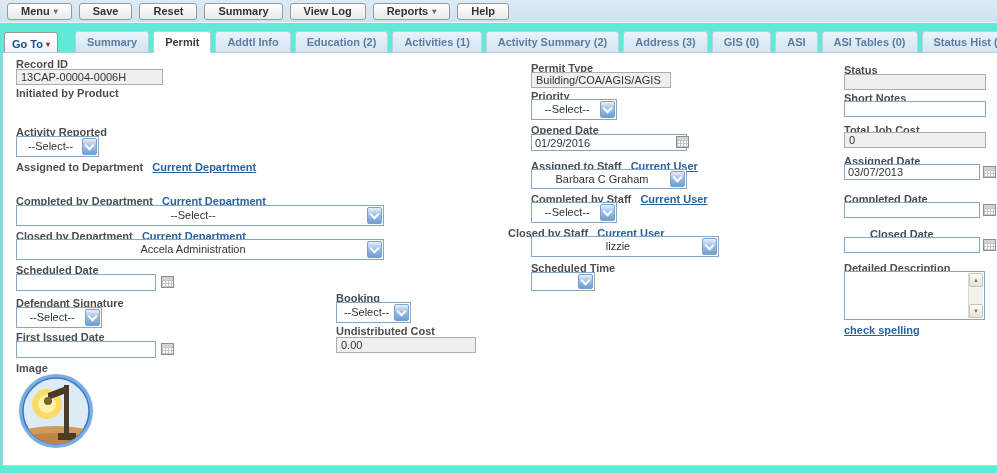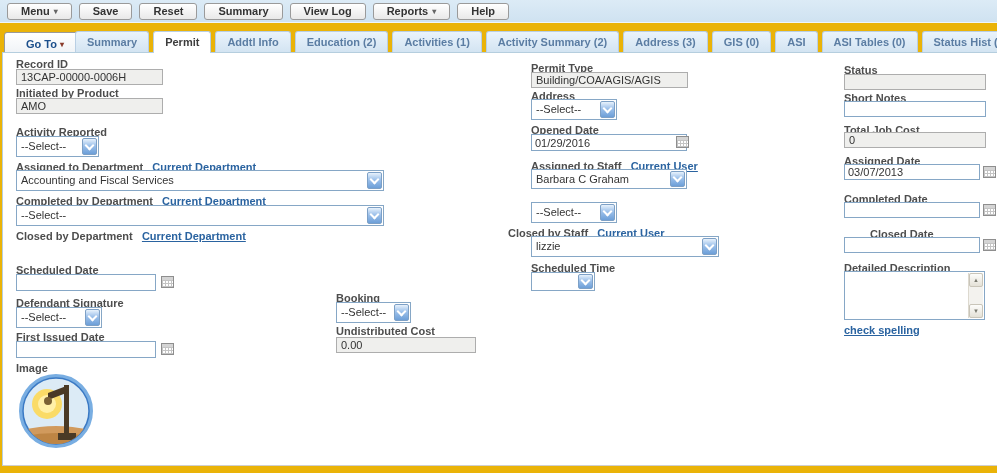--- a/index.html
+++ b/index.html
@@ -1,33 +1,33 @@
 <!DOCTYPE html>
 <html><head>
 <meta charset="utf-8">
 <style>
   * { margin:0; padding:0; box-sizing:border-box; }
   html,body { width:997px; height:473px; overflow:hidden; background:#fff;
     font-family:"Liberation Sans", sans-serif; }
-  .page { position:relative; width:997px; height:473px; background:#eab308; }
+  .page { position:relative; width:997px; height:473px; background:#5eead4; }
 
   
   .toolbar { position:absolute; left:0; top:0; width:997px; height:23px;
     background:linear-gradient(#dcebf6,#cfe2f1); border-bottom:1px solid #eef5fa;
     display:flex; align-items:center; padding-left:7px; }
   .tbtn { display:inline-flex; align-items:center; justify-content:center;
     height:17px; margin-right:7px; padding:0 13px; border:1px solid #9a9a9a;
     border-radius:3px; background:linear-gradient(#ffffff,#e9e9e9);
     font-family:"Liberation Sans", sans-serif; font-size:11px; font-weight:bold;
     color:#333; cursor:pointer; white-space:nowrap; }
   .tbtn .menu-arrow { font-size:8px; color:#666; margin-left:4px; }
 
   
   .tabrow { position:absolute; left:0; top:30px; width:997px; height:23px; }
-  .goto-btn { position:absolute; left:4px; top:2px; height:24px; padding:0 21px;
+  .goto-btn { position:absolute; left:4px; top:2px; height:24px; padding:0 7px;
     border:1px solid #999; border-radius:3px; background:linear-gradient(#fff,#eef2f6);
     display:inline-flex; align-items:center; font-size:11px; font-weight:bold;
     color:#1c4f8b; cursor:pointer; }
   .goto-btn .goto-arrow { font-size:8px; color:#8a3b2a; margin-left:3px; }
   .tabs { position:absolute; left:75px; top:1px; right:0; height:22px;
     display:flex; gap:4px; overflow:hidden; }
   .tab { flex:0 0 auto; height:21px; line-height:20px; padding:0 11px;
     border:1px solid #b9cfe4; border-bottom:none; border-radius:3px 3px 0 0;
     background:linear-gradient(#eaf3fb,#d3e4f2); color:#5b7da3; font-size:11px;
     font-weight:bold; cursor:pointer; white-space:nowrap; }
@@ -43,21 +43,21 @@
     white-space:nowrap; }
   .lnk { color:#2a63a0; font-weight:bold; text-decoration:underline; cursor:pointer; }
   .ro { position:absolute; height:16px; border:1px solid #adadad; background:#efefed;
     font-size:11px; color:#333; padding:1px 4px; white-space:nowrap; overflow:hidden; }
   .txt { position:absolute; height:17px; border:1px solid #86a7c6; background:#fff;
     font-family:"Liberation Sans", sans-serif; font-size:11px; color:#333;
     padding:1px 3px; }
   .sel { position:absolute; height:21px; border:1px solid #86a7c6; background:#fff;
     cursor:pointer; }
   .sel .sel-val { position:absolute; left:4px; top:3px; right:18px; font-size:11px;
-    color:#333; white-space:nowrap; overflow:hidden; }
+    color:#333; white-space:nowrap; overflow:hidden;text-align:center; }
   .sel .sel-arrow { position:absolute; top:1px; right:1px; bottom:1px; width:15px;
     border:1px solid #7da0c6; border-radius:2px;
     background:linear-gradient(#e8f2fc,#9cc0ea 45%,#6d9fd8);
     display:flex; align-items:center; justify-content:center; }
   .sel .sel-arrow::after { content:""; width:5px; height:5px;
     border-right:2px solid #fff; border-bottom:2px solid #fff;
     transform:rotate(45deg); margin-top:-3px; }
   .cal { position:absolute; width:13px; height:12px; border:1px solid #8e8e8e;
     background-color:#fff; cursor:pointer;
     background-image:
@@ -123,52 +123,51 @@
       <div class="tab">ASI</div>
       <div class="tab">ASI Tables (0)</div>
       <div class="tab">Status Hist (4)</div>
 
     </div>
   </div>
 
   <div class="content"></div>
 
   <div class="lbl" style="left:16px;top:58px">Record ID</div>
-  <div class="ro" style="left:16px;top:69px;width:147px">13CAP-00000-0006H</div>
+  <div class="ro" style="left:16px;top:69px;width:147px">13CAP-00004-0006H</div>
 
   <div class="lbl" style="left:16px;top:87px">Initiated by Product</div>
-  <div class="ro" style="left:16px;top:98px;width:147px">AMO</div>
 
   <div class="lbl" style="left:16px;top:126px">Activity Reported</div>
   <div class="sel" style="left:16px;top:136px;width:83px">
     <span class="sel-val">--Select--</span>
     <span class="sel-arrow"></span>
   </div>
 
   <div class="lbl" style="left:16px;top:161px">
     <span>Assigned to Department</span>&nbsp;&nbsp;
     <span class="lnk">Current Department</span>
   </div>
-  <div class="sel" style="left:16px;top:170px;width:368px">
-    <span class="sel-val">Accounting and Fiscal Services</span>
-    <span class="sel-arrow"></span>
-  </div>
 
   <div class="lbl" style="left:16px;top:195px">
     <span>Completed by Department</span>&nbsp;&nbsp;
     <span class="lnk">Current Department</span>
   </div>
   <div class="sel" style="left:16px;top:205px;width:368px">
     <span class="sel-val">--Select--</span>
     <span class="sel-arrow"></span>
   </div>
 
   <div class="lbl" style="left:16px;top:230px">
     <span>Closed by Department</span>&nbsp;&nbsp;
     <span class="lnk">Current Department</span>
+  </div>
+  <div class="sel" style="left:16px;top:239px;width:368px">
+    <span class="sel-val">Accela Administration</span>
+    <span class="sel-arrow"></span>
   </div>
 
   <div class="lbl" style="left:16px;top:264px">Scheduled Date</div>
   <input class="txt" style="left: 16px; top: 274px; width: 140px;" value="">
   <span class="cal" style="left:161px;top:276px"></span>
 
   <div class="lbl" style="left:16px;top:297px">Defendant Signature</div>
   <div class="sel" style="left:16px;top:307px;width:86px">
     <span class="sel-val">--Select--</span>
     <span class="sel-arrow"></span>
@@ -204,41 +203,45 @@
   <div class="lbl" style="left:336px;top:292px">Booking</div>
   <div class="sel" style="left:336px;top:302px;width:75px">
     <span class="sel-val">--Select--</span>
     <span class="sel-arrow"></span>
   </div>
 
   <div class="lbl" style="left:336px;top:325px">Undistributed Cost</div>
   <div class="ro" style="left:336px;top:337px;width:140px">0.00</div>
 
   <div class="lbl" style="left:531px;top:62px">Permit Type</div>
-  <div class="ro" style="left:531px;top:72px;width:157px">Building/COA/AGIS/AGIS</div>
-
-  <div class="lbl" style="left:531px;top:90px">Address</div>
+  <div class="ro" style="left:531px;top:72px;width:140px">Building/COA/AGIS/AGIS</div>
+
+  <div class="lbl" style="left:531px;top:90px">Priority</div>
   <div class="sel" style="left:531px;top:99px;width:86px">
     <span class="sel-val">--Select--</span>
     <span class="sel-arrow"></span>
   </div>
 
   <div class="lbl" style="left:531px;top:124px">Opened Date</div>
   <input class="txt" style="left: 531px; top: 134px; width: 156px;" value="01/29/2016">
   <span class="cal" style="left:676px;top:136px"></span>
 
   <div class="lbl" style="left:531px;top:160px">
     <span>Assigned to Staff</span>&nbsp;&nbsp;
     <span class="lnk">Current User</span>
   </div>
   <div class="sel" style="left:531px;top:169px;width:156px;height:20px">
     <span class="sel-val">Barbara C Graham</span>
     <span class="sel-arrow"></span>
   </div>
 
+  <div class="lbl" style="left:531px;top:193px">
+    <span>Completed by Staff</span>&nbsp;&nbsp;
+    <span class="lnk">Current User</span>
+  </div>
   <div class="sel" style="left:531px;top:202px;width:86px">
     <span class="sel-val">--Select--</span>
     <span class="sel-arrow"></span>
   </div>
 
   <div class="lbl" style="left:508px;top:227px">
     <span>Closed by Staff</span>&nbsp;&nbsp;
     <span class="lnk">Current User</span>
   </div>
   <div class="sel" style="left:531px;top:236px;width:188px">

